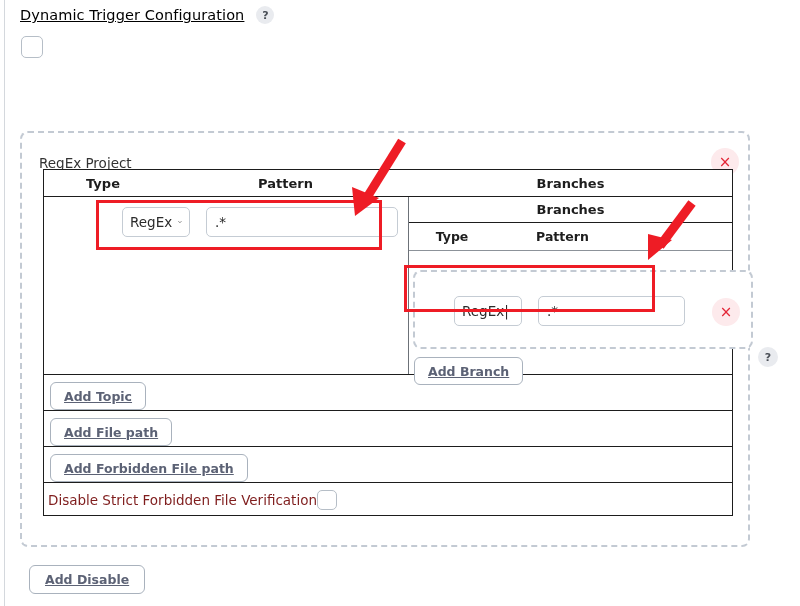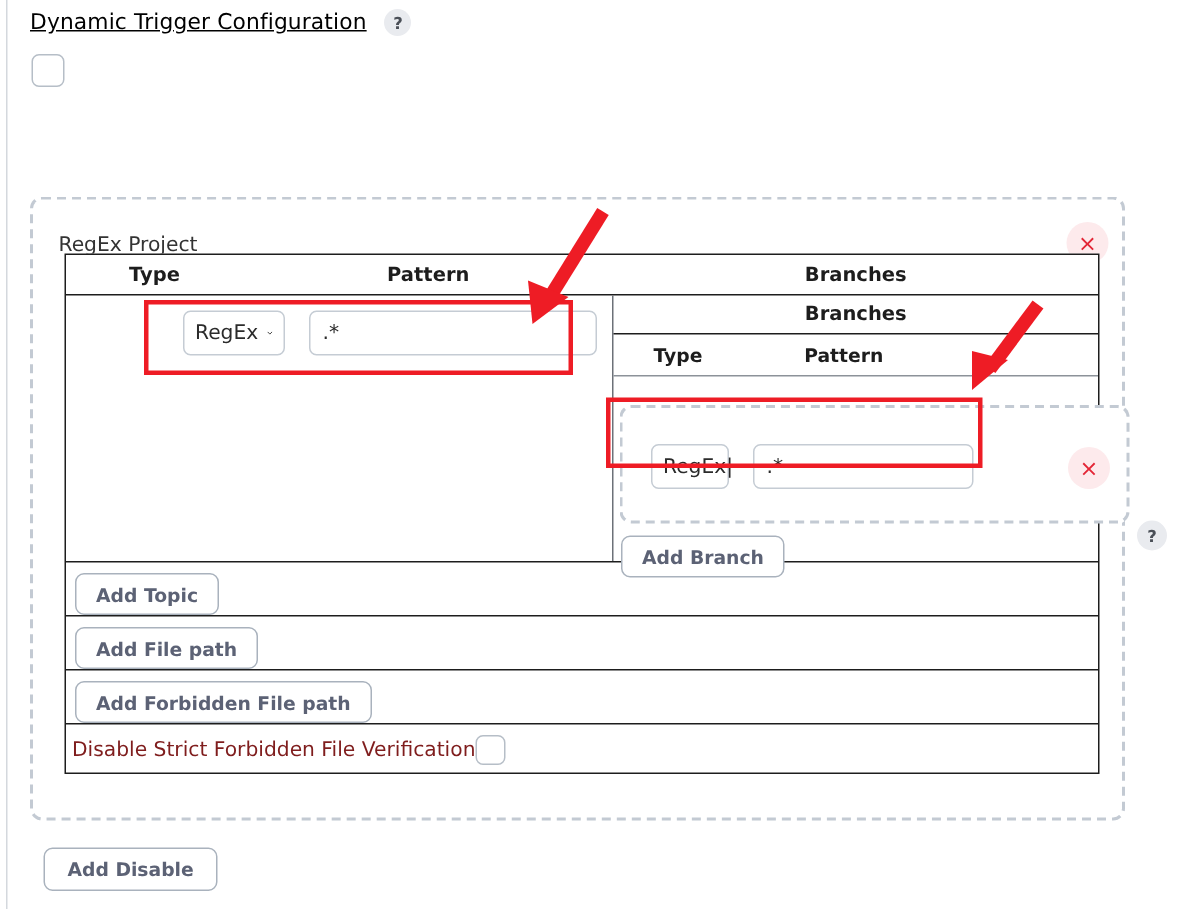--- a/index.html
+++ b/index.html
@@ -181,21 +181,21 @@
     background: #ffffff;
     display: flex;
     align-items: center;
     padding: 0 7px;
     gap: 6px;
     font-size: 13.5px;
     color: #2b2b2b;
     white-space: nowrap;
   }
   .sel-project { width: 68px; }
-  .sel-branch  { width: 52px; }
+  .sel-branch  { width: 68px; margin-left: 20px; }
   .chev {
     margin-left: auto;
     width: 10px;
     height: 10px;
     display: block;
   }
 
   .txt {
     box-sizing: border-box;
     height: 30px;
@@ -295,20 +295,21 @@
     justify-content: center;
     height: 28px;
     padding: 0 13px;
     border: 1.5px solid #a9b2bd;
     border-radius: 6px;
     background: #ffffff;
     color: #5c6275;
     font-size: 12.5px;
     font-weight: bold;
     white-space: nowrap;
+    text-decoration: underline;
   }
 
   
   .action-row {
     height: 36px;
     box-sizing: border-box;
     border-bottom: 1.5px solid #1d1d1d;
     display: flex;
     align-items: flex-end;
     padding-left: 6px;

